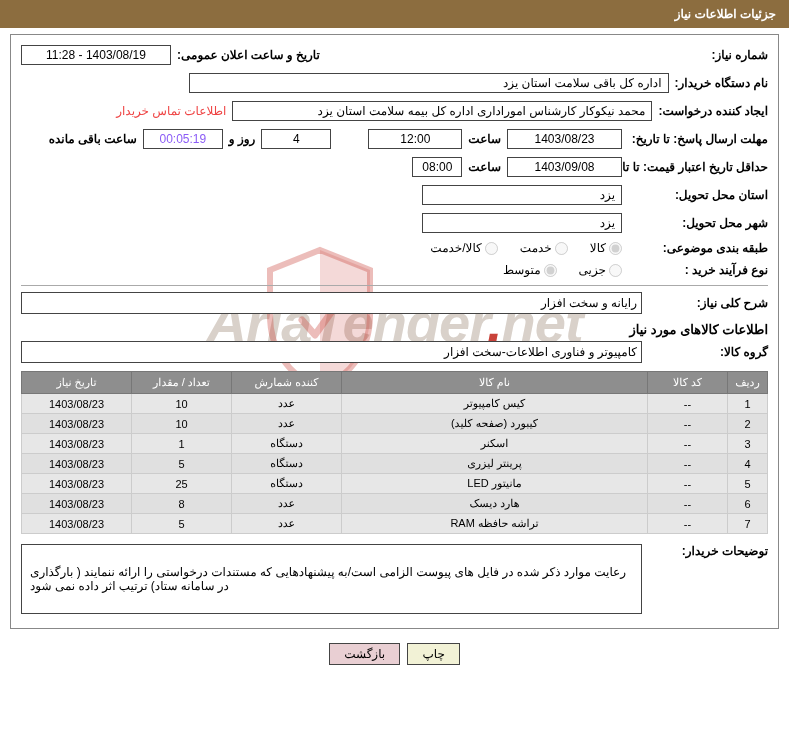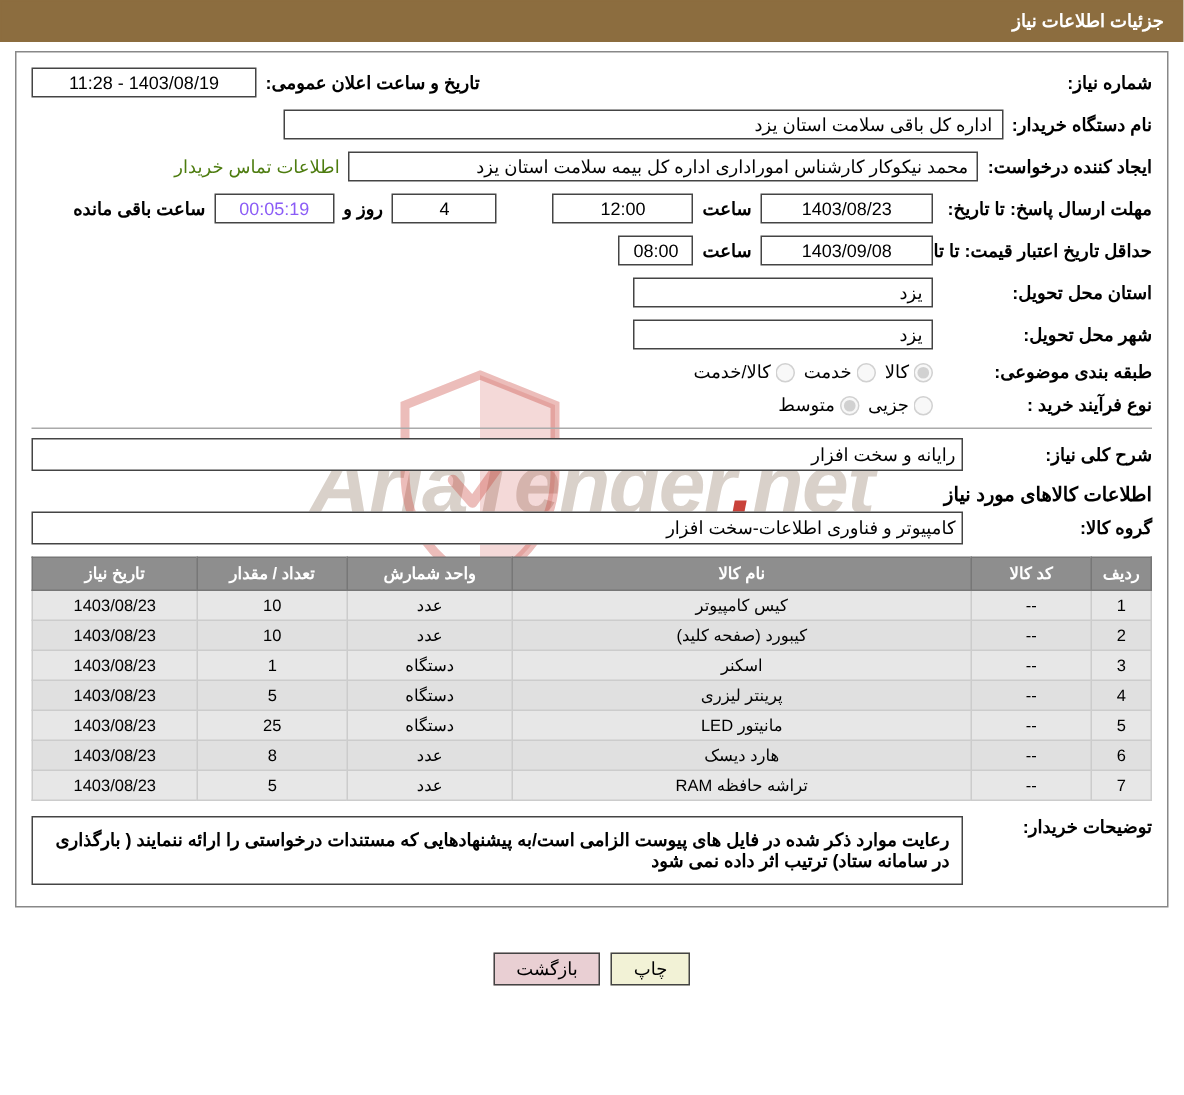--- a/index.html
+++ b/index.html
@@ -6,31 +6,31 @@
 body{font-family:Tahoma,Arial,sans-serif;font-size:12px;background:#fff;direction:rtl;}
 .wrap{width:789px;height:730px;position:relative;overflow:hidden;}
 .watermark{position:absolute;left:50%;top:290px;transform:translateX(-50%);font-size:56px;font-weight:bold;color:#d9d1ca;font-style:italic;z-index:0;pointer-events:none;letter-spacing:-1px;}
 .watermark .dot{color:#c9423a;}
 .shield{position:absolute;left:260px;top:245px;width:120px;height:150px;z-index:0;pointer-events:none;}
 .header{background:#8c6d3f;color:#fff;padding:6px 12px;font-weight:bold;text-align:right;border:1px solid #8c6d3f;}
 .frame{border:1px solid #888;margin:6px 10px 0 10px;padding:10px 10px 6px 10px;position:relative;z-index:1;}
 .row{display:flex;align-items:center;margin-bottom:8px;gap:6px;}
 .lbl{font-weight:bold;font-size:12px;white-space:nowrap;}
 .field{border:1px solid #444;height:20px;padding:1px 6px;font-size:12px;text-align:center;background:#fff;display:inline-flex;align-items:center;justify-content:center;}
-.link{color:#4d7c0f;cursor:pointer;}
-.radio{display:inline-flex;align-items:center;gap:3px;}
+.link{color:#ef4444;cursor:pointer;}
+.radio{display:inline-flex;align-items:center;gap:3px;margin-left:16px;}
 .radio input{accent-color:#444;}
 .section-title{font-weight:bold;font-size:13px;margin:8px 0 4px 0;}
 .wide-field{border:1px solid #444;height:22px;padding:3px 4px;font-size:12px;text-align:right;background:#fff;display:flex;align-items:center;}
 table.data{width:100%;border-collapse:collapse;margin-top:6px;}
-table.data th{background:#8e8e8e;color:#fff;font-size:11px;font-weight:bold;padding:4px 2px;border:1px solid #777;text-align:center;}
+table.data th{background:#8e8e8e;color:#fff;font-size:11px;font-weight:normal;padding:4px 2px;border:1px solid #777;text-align:center;}
 table.data td{background:#e7e7e7;font-size:11px;padding:3px 2px;border:1px solid #ccc;text-align:center;}
 table.data tr:nth-child(even) td{background:#e0e0e0;}
-.note-box{border:1px solid #444;padding:8px 8px;font-size:12px;text-align:right;background:#fff;min-height:38px;display:flex;align-items:center;flex:1;font-weight:bold;}
-.actions{text-align:center;margin-top:30px;}
+.note-box{border:1px solid #444;padding:20px 8px;font-size:12px;text-align:left;background:#fff;min-height:38px;display:flex;align-items:center;flex:1;}
+.actions{text-align:center;margin-top:14px;}
 .btn{border:1px solid #444;padding:3px 14px;font-size:12px;font-family:inherit;cursor:pointer;margin:0 2px;}
 .btn-print{background:#f2f2d6;}
 .btn-back{background:#e9cfd3;}
 .spacer{flex:1;}
 </style>
 </head>
 <body>
 <div class="wrap">
 
 <div class="watermark">
@@ -136,21 +136,21 @@
 <span class="lbl" style="width:120px">گروه کالا:</span>
 <div class="wide-field" style="flex:1">کامپیوتر و فناوری اطلاعات-سخت افزار</div>
 </div>
 
 <table class="data">
 <thead>
 <tr>
 <th style="width:40px">ردیف</th>
 <th style="width:80px">کد کالا</th>
 <th>نام کالا</th>
-<th style="width:110px">واحد شمارش</th>
+<th style="width:110px">کننده شمارش</th>
 <th style="width:100px">تعداد / مقدار</th>
 <th style="width:110px">تاریخ نیاز</th>
 </tr>
 </thead>
 <tbody id="tbody">
           <tr>
             <td>1</td>
             <td>--</td>
             <td>کیس کامپیوتر</td>
             <td>عدد</td>

